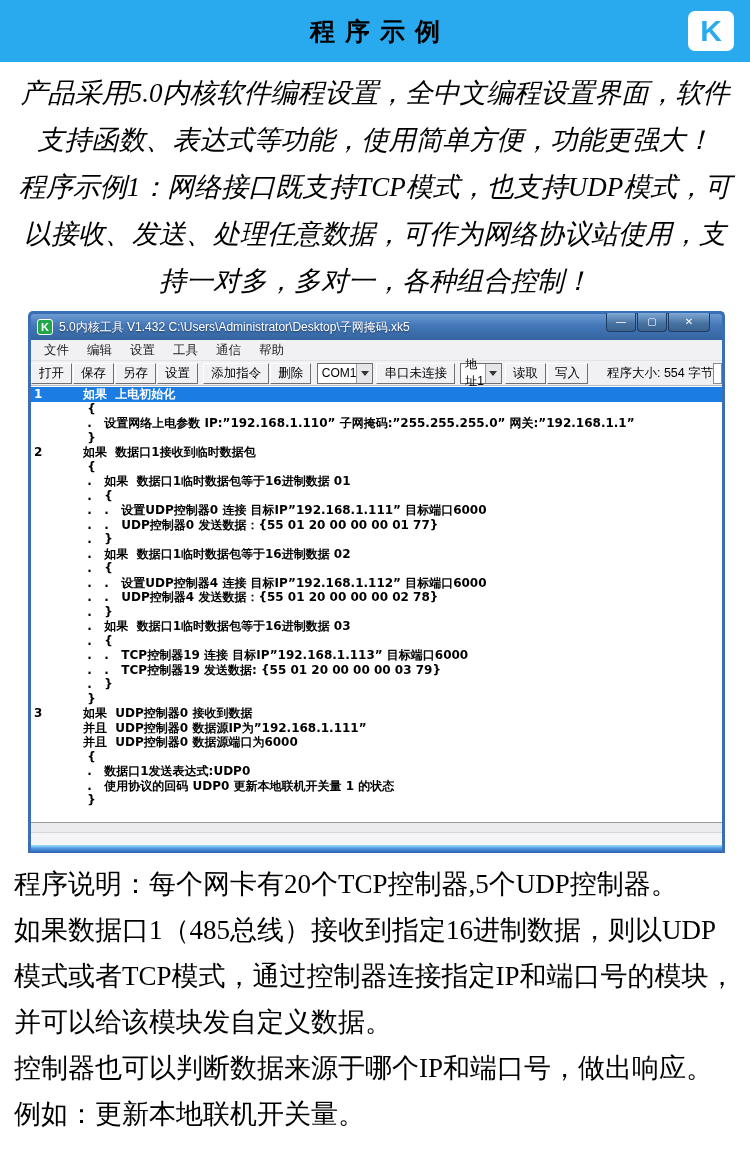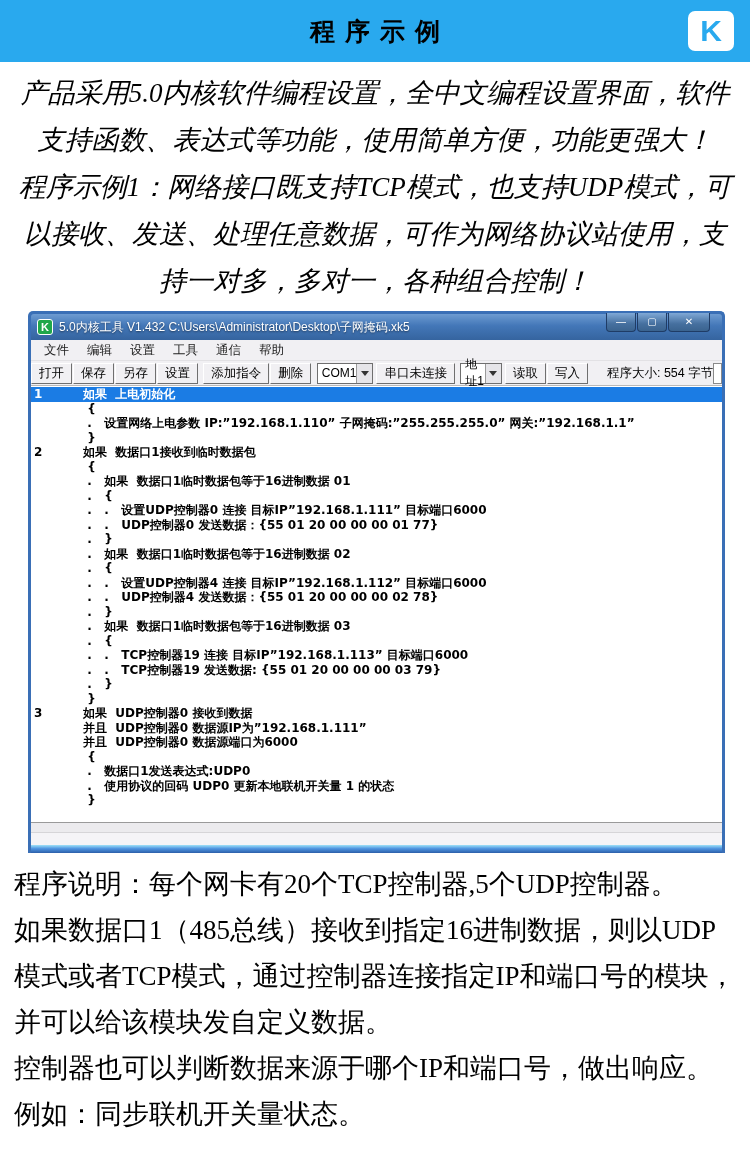--- a/index.html
+++ b/index.html
@@ -273,17 +273,17 @@
 
       <div class="status1"></div>
       <div class="status2"></div>
       <div class="winbottom"></div>
     </div>
 
     <div class="foot">
 
     <p>程序说明：每个网卡有20个TCP控制器,5个UDP控制器。</p>
         <p>如果数据口1（485总线）接收到指定16进制数据，则以UDP模式或者TCP模式，通过控制器连接指定IP和端口号的模块，并可以给该模块发自定义数据。</p>
-        <p>控制器也可以判断数据来源于哪个IP和端口号，做出响应。例如：同步联机开关量状态。</p>
+        <p>控制器也可以判断数据来源于哪个IP和端口号，做出响应。例如：更新本地联机开关量。</p>
       </div>
 
   </div>
 </div>
 
 </body></html>

